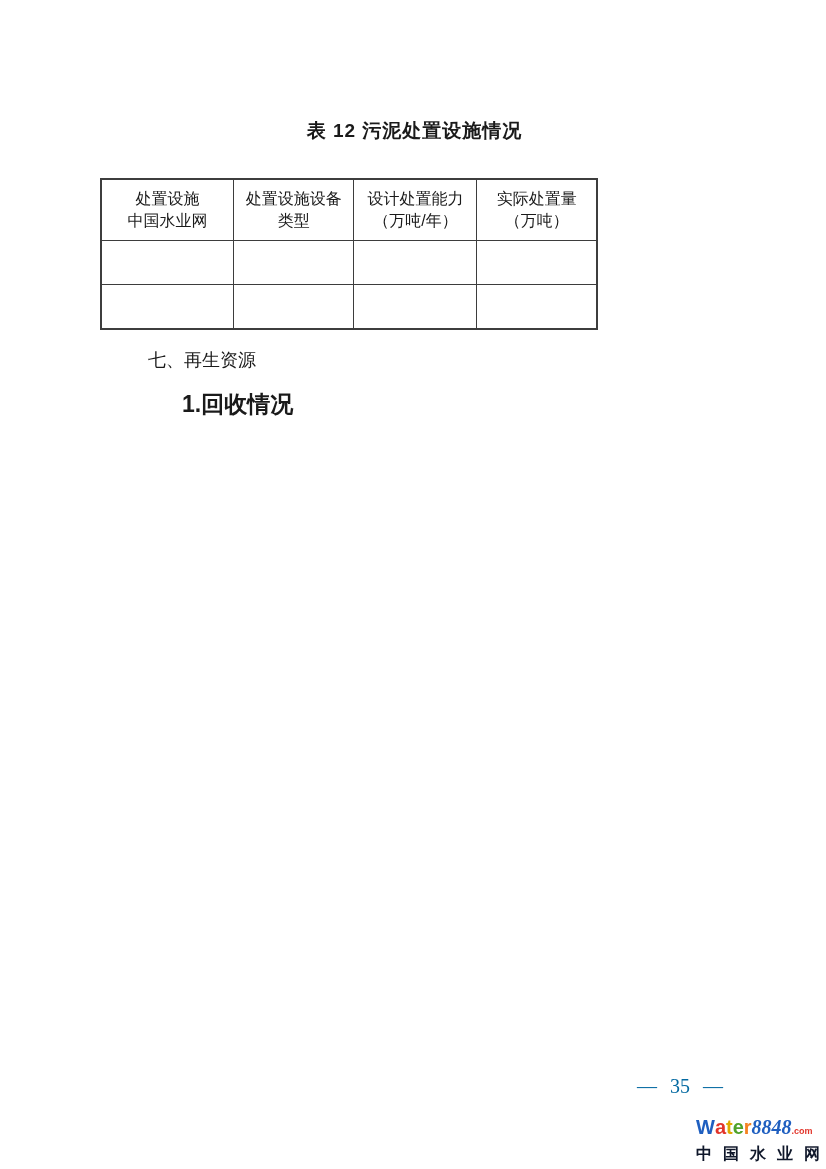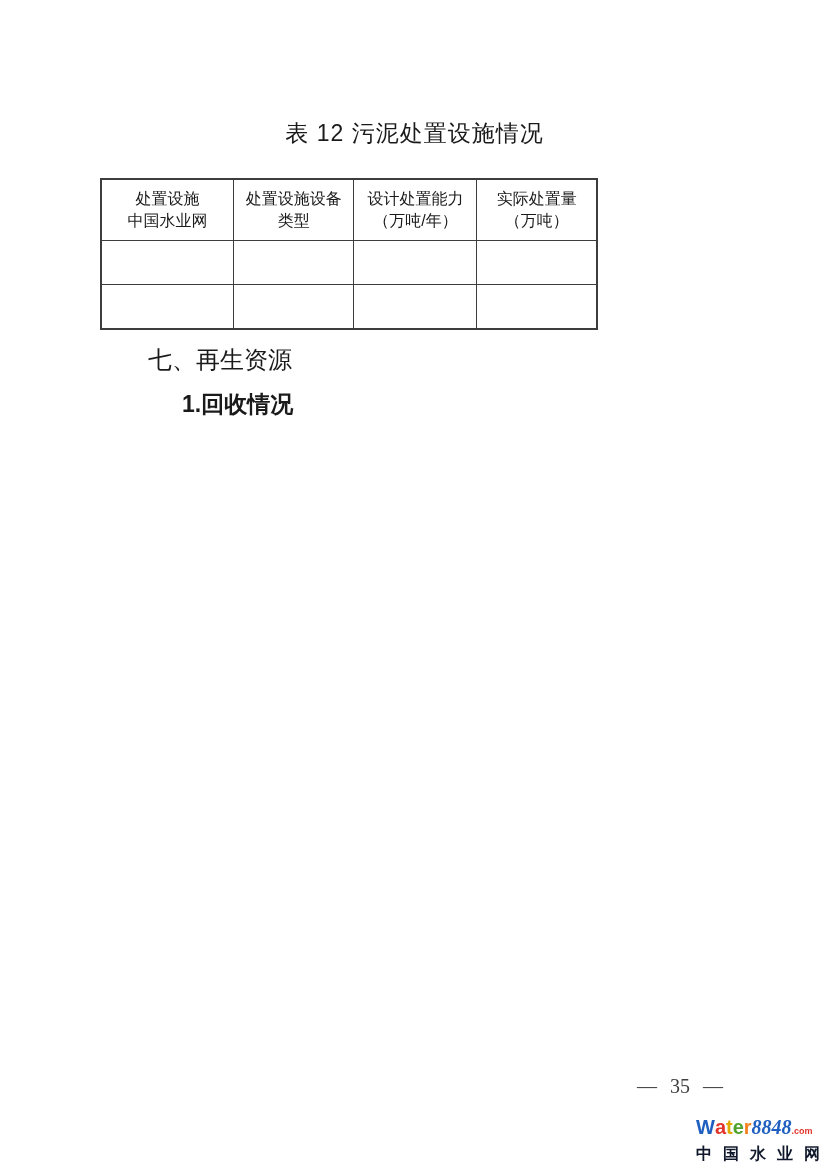--- a/index.html
+++ b/index.html
@@ -9,21 +9,21 @@
     position:relative;
     overflow:hidden;
     font-family:"Liberation Sans","DejaVu Sans",sans-serif;
     color:#1a1a1a;
   }
   .page { position:absolute; inset:0; }
 
   
   .doc-title {
     position:absolute; top:118px; left:100px; width:629px;
-    text-align:center; font-size:23px; font-weight:normal;
+    text-align:center; font-size:19px; font-weight:bold;
     letter-spacing:1px;
   }
 
   
   .data-table {
     position:absolute; top:178px; left:100px; width:498px;
     border-collapse:collapse; table-layout:fixed;padding-left:20px;
   }
   .data-table th, .data-table td {
     border:1px solid #3d3d3d; padding:0 4px;
@@ -31,42 +31,42 @@
     font-weight:normal; font-size:16px; line-height:22px;
   }
   .data-table { border:2px solid #3d3d3d; }
   .data-table th { height:60px; }
   .data-table td { height:43px; }
   .hdr-line { display:block; }
 
   
   .heading1 {
     position:absolute; top:347px; left:148px;
-    font-size:24px; font-weight:normal; line-height:26px;
+    font-size:18px; font-weight:normal; line-height:26px;
   }
   .heading2 {
     position:absolute; top:390px; left:148px;
     font-size:23px; font-weight:bold; line-height:28px;margin-left:34px;
   }
 
   
   .paragraph {
     position:absolute; top:436px; left:105px; width:624px;
     font-size:20px; line-height:52px;
   }
   .p-line { text-align:justify; text-align-last:justify; }
   .p-line.first { padding-left:42px; }
   .p-line.last { text-align-last:left; }
 
   
   .page-number {
     position:absolute; top:1074px; left:610px; width:140px;
     text-align:center;
     font-family:"Liberation Serif","DejaVu Serif",serif;
-    font-size:20px; color:#404040; word-spacing:8px;
+    font-size:20px; color:#0369a1; word-spacing:8px;
     line-height:24px;
   }
 
   
   .watermark { position:absolute; top:1116px; left:696px; width:130px; }
   .brand-line {
     font-size:20px; font-weight:bold; line-height:22px;
     white-space:nowrap; letter-spacing:0;
   }
   .brand-letter { display:inline-block; }

